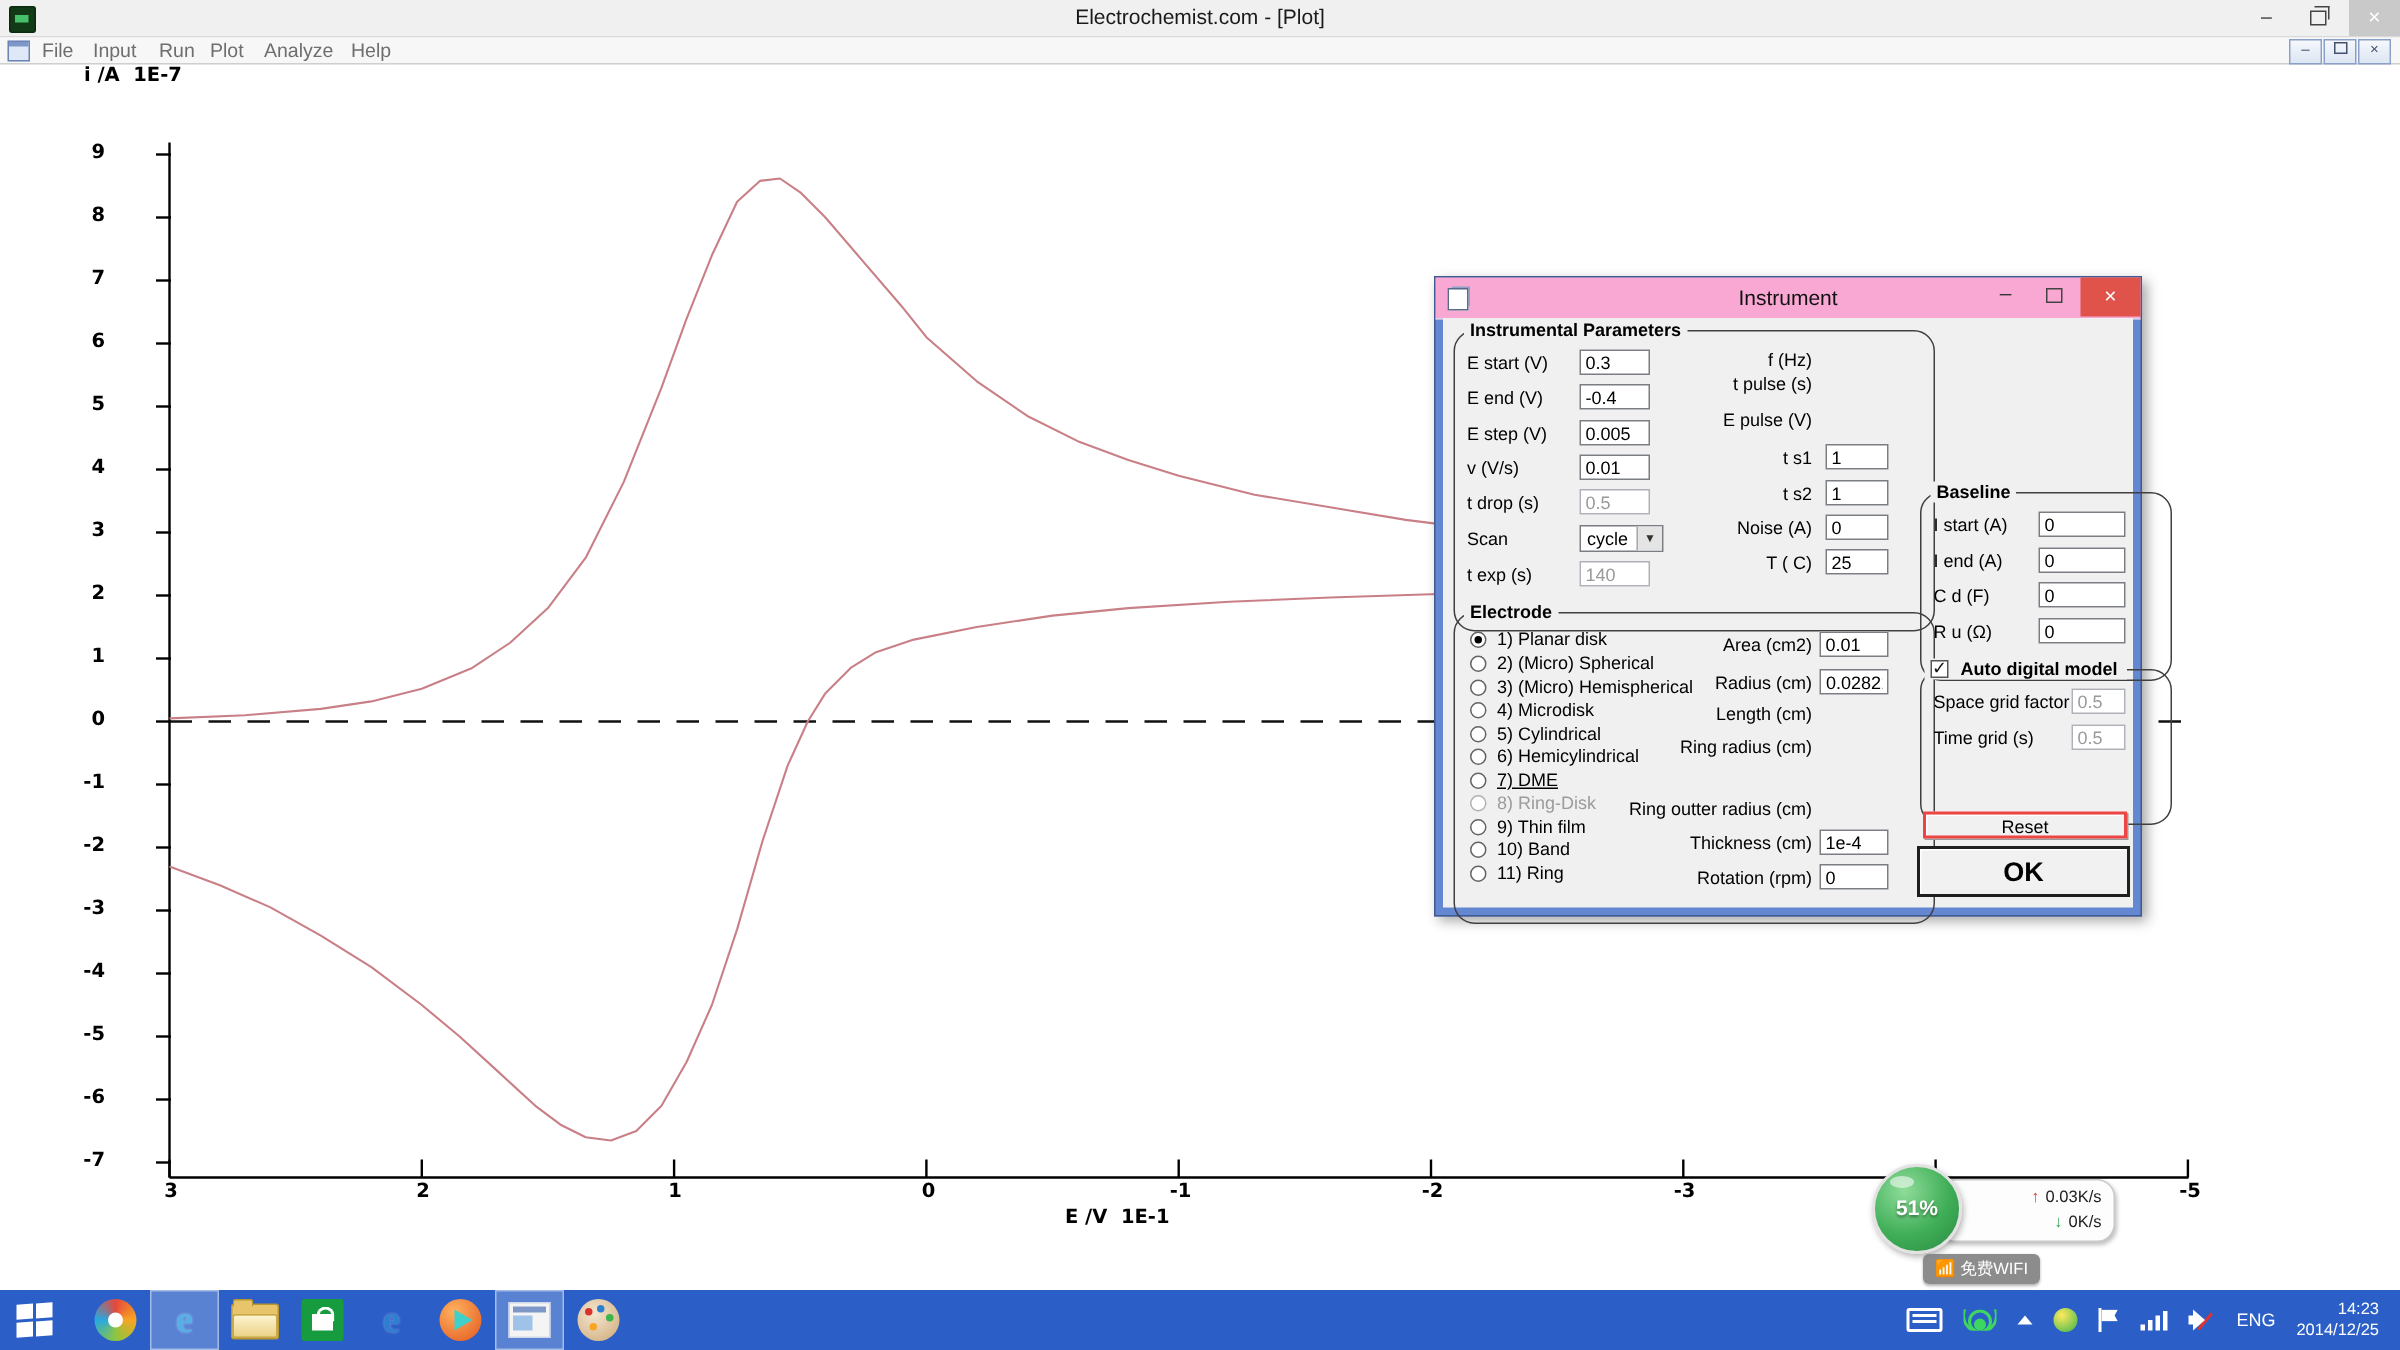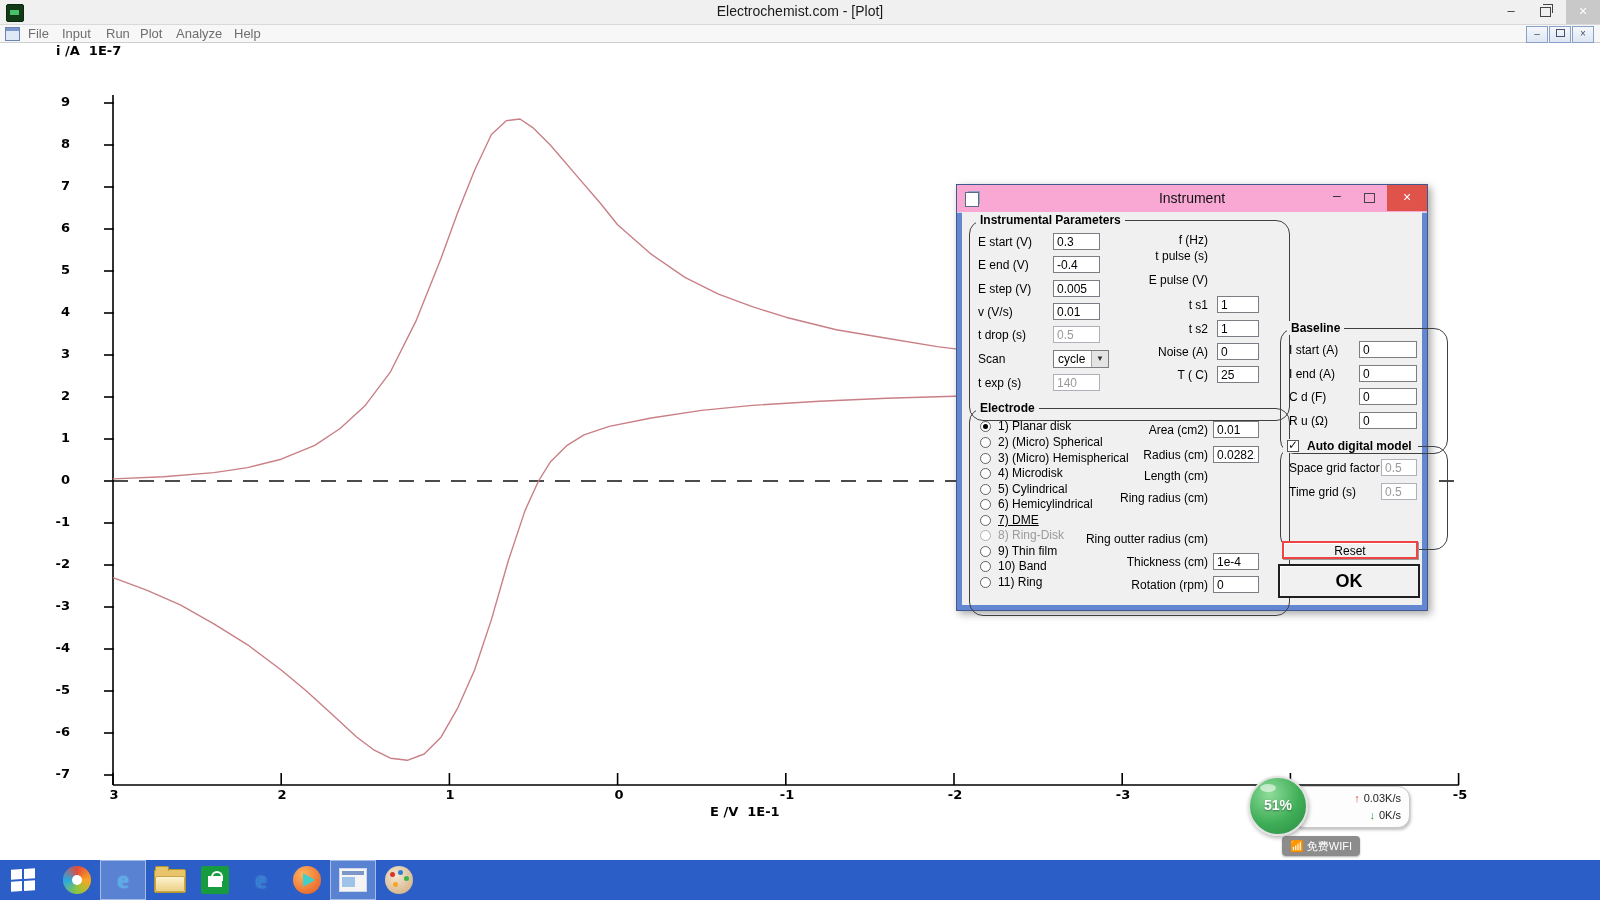--- a/index.html
+++ b/index.html
@@ -366,15 +366,40 @@
       </div>
     <div class="tb-slot">
       <div class="palette">
         <i style="left:5px;top:6px;background:#d8342c;"></i>
           <i style="left:13px;top:4px;background:#2f7fd0;"></i>
           <i style="left:19px;top:10px;background:#39b54a;"></i>
           <i style="left:8px;top:16px;background:#f7a523;"></i>
       </div>
     </div>
 
+    <div class="tray">
+      <div class="kbd"></div>
+      <div class="wifi">
+          <i class="a3"></i>
+          <i class="a2"></i>
+          <i class="a1"></i>
+        </div>
+      <div class="caret-up"></div>
+      <div class="ball360"></div>
+      <div class="flag"></div>
+      <div class="bars">
+          <i style="height:4px;"></i>
+          <i style="height:7px;"></i>
+          <i style="height:10px;"></i>
+          <i style="height:13px;"></i>
+        </div>
+      <div class="spk">
+          <span class="slash"></span>
+        </div>
+      <div class="lang">ENG</div>
+      <div class="clock">
+        <div>14:23</div>
+        <div>2014/12/25</div>
+      </div>
+    </div>
   </div>
 
 </div>
 
 </body></html>

